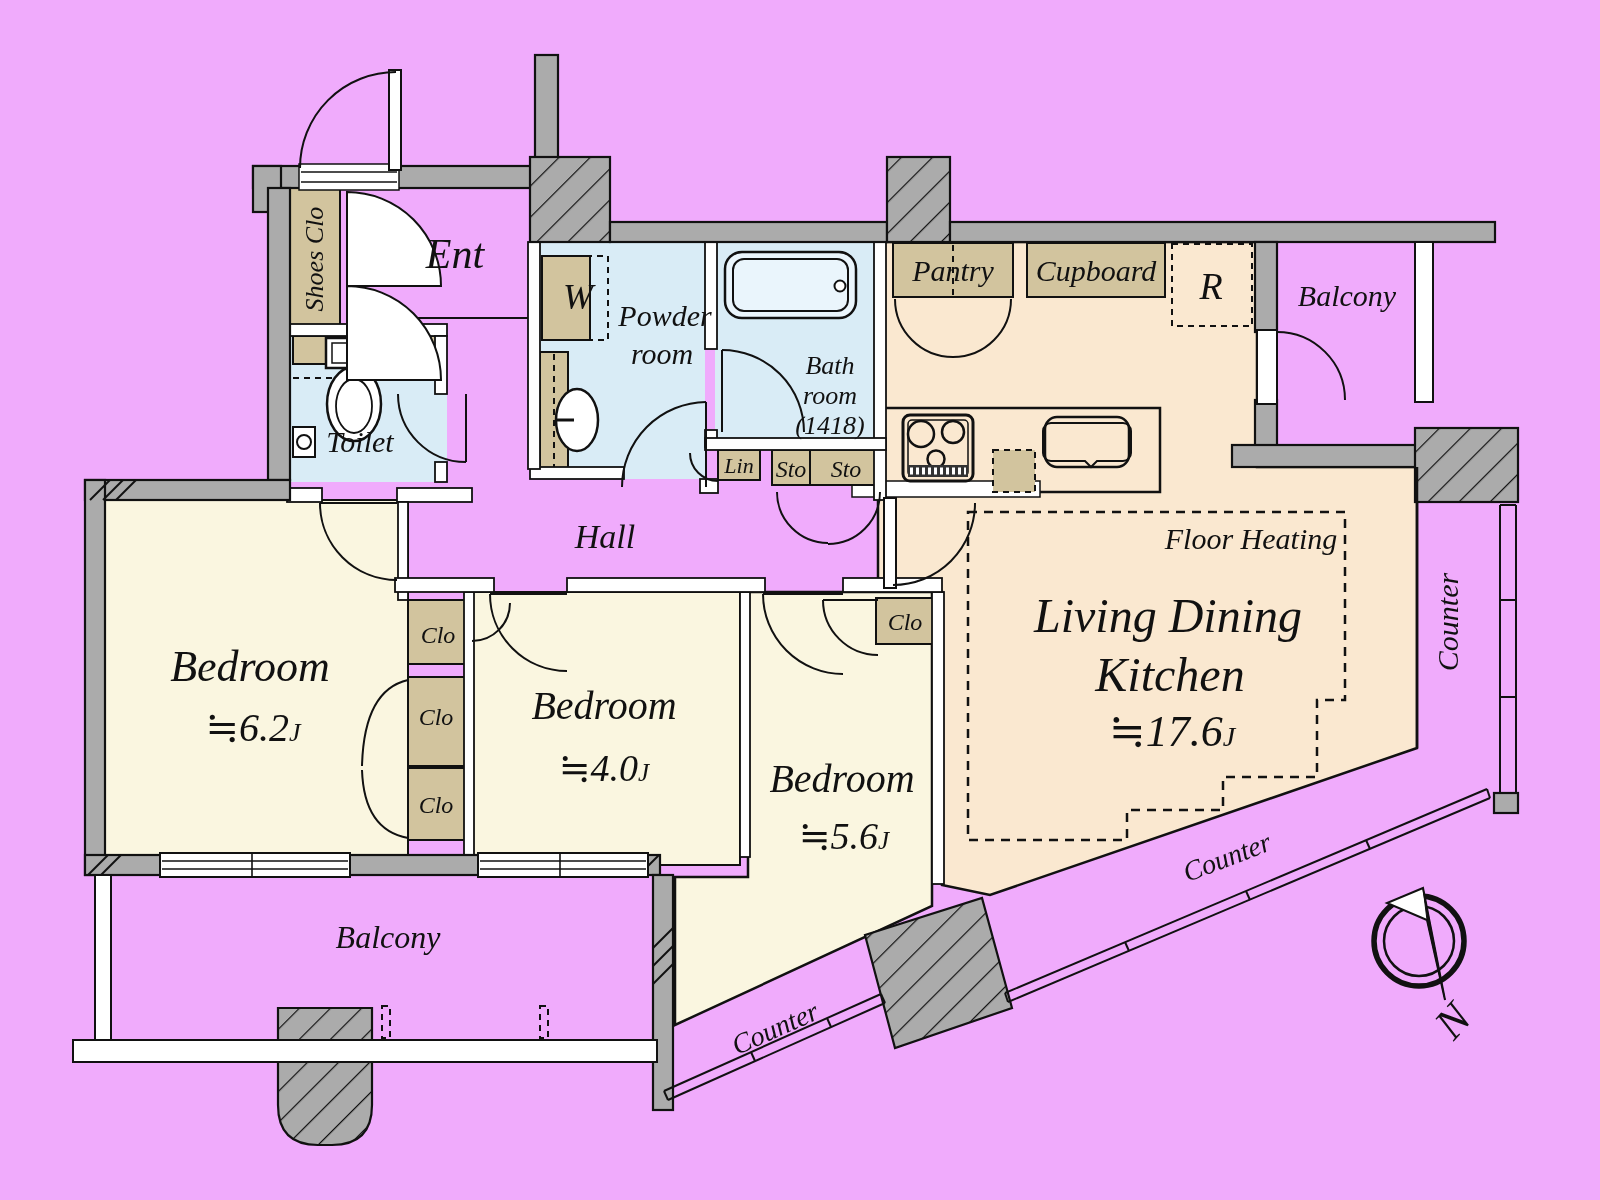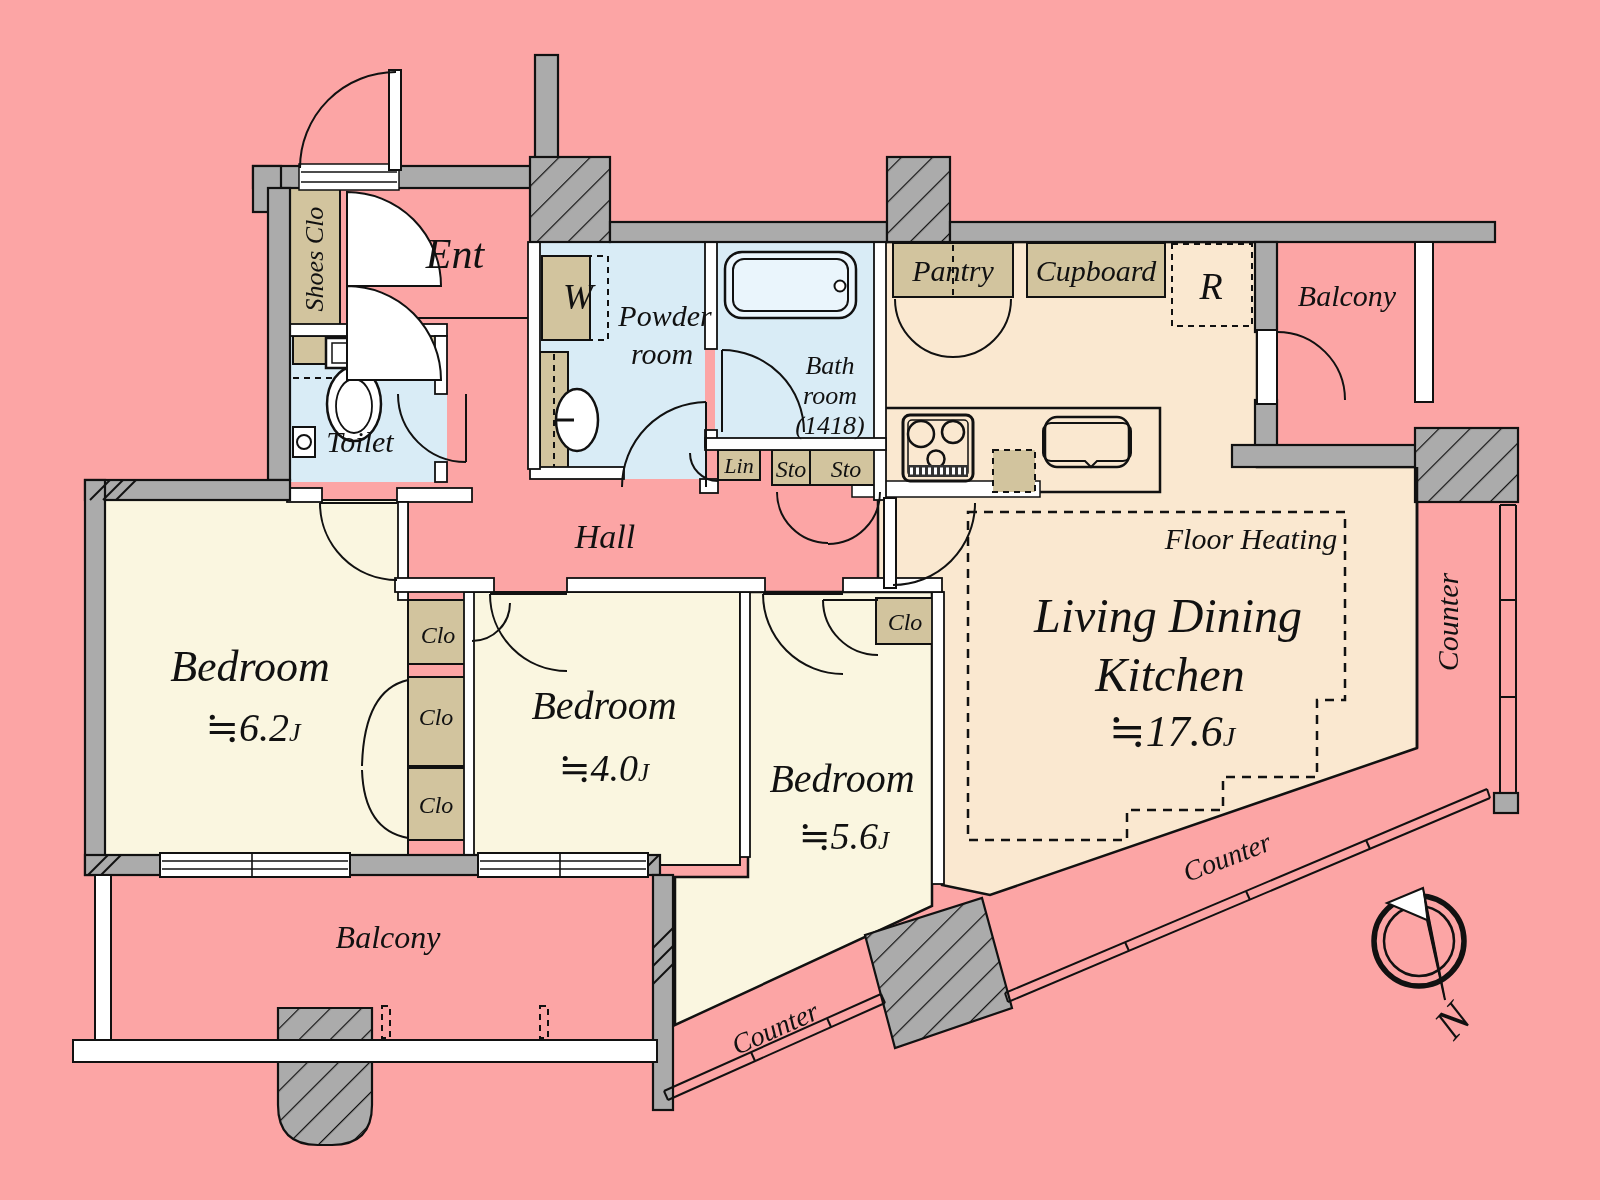--- a/index.html
+++ b/index.html
@@ -1,16 +1,16 @@
 <!DOCTYPE html>
 <html><head>
 <meta charset="utf-8">
 <style>
   html,body{margin:0;padding:0;background:#fff;}
-  .page{width:1600px;height:1200px;position:relative;background:#fca5a5;overflow:hidden;}
+  .page{width:1600px;height:1200px;position:relative;background:#f0abfc;overflow:hidden;}
   svg{display:block;}
   text, tspan{
     font-family:"Liberation Serif","DejaVu Serif",serif;
     font-style:italic;
     fill:#111;
   }
   .sz{font-family:"DejaVu Serif","Liberation Serif",serif;}
 </style>
 </head>
 <body>

